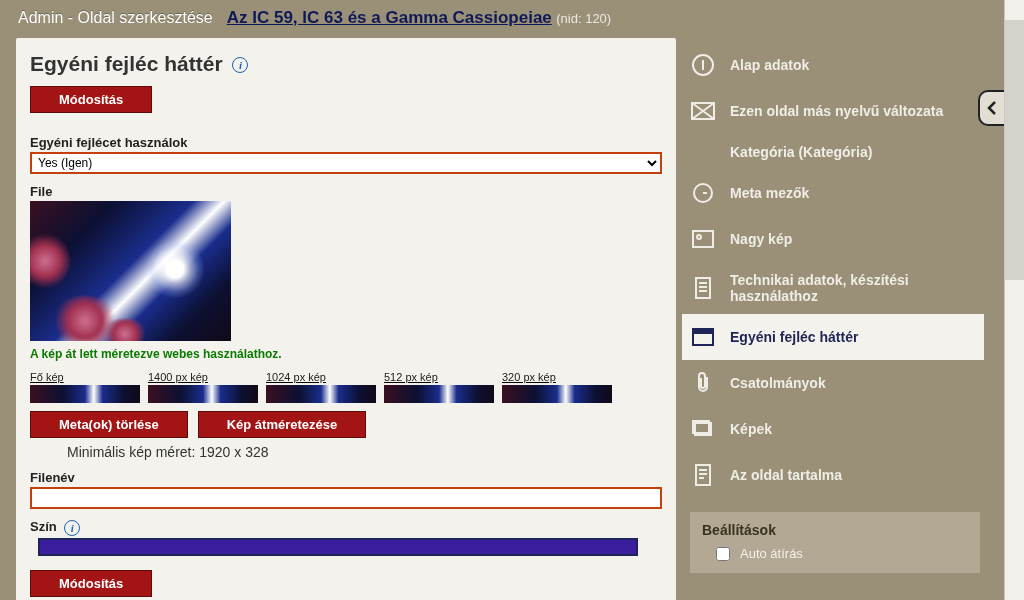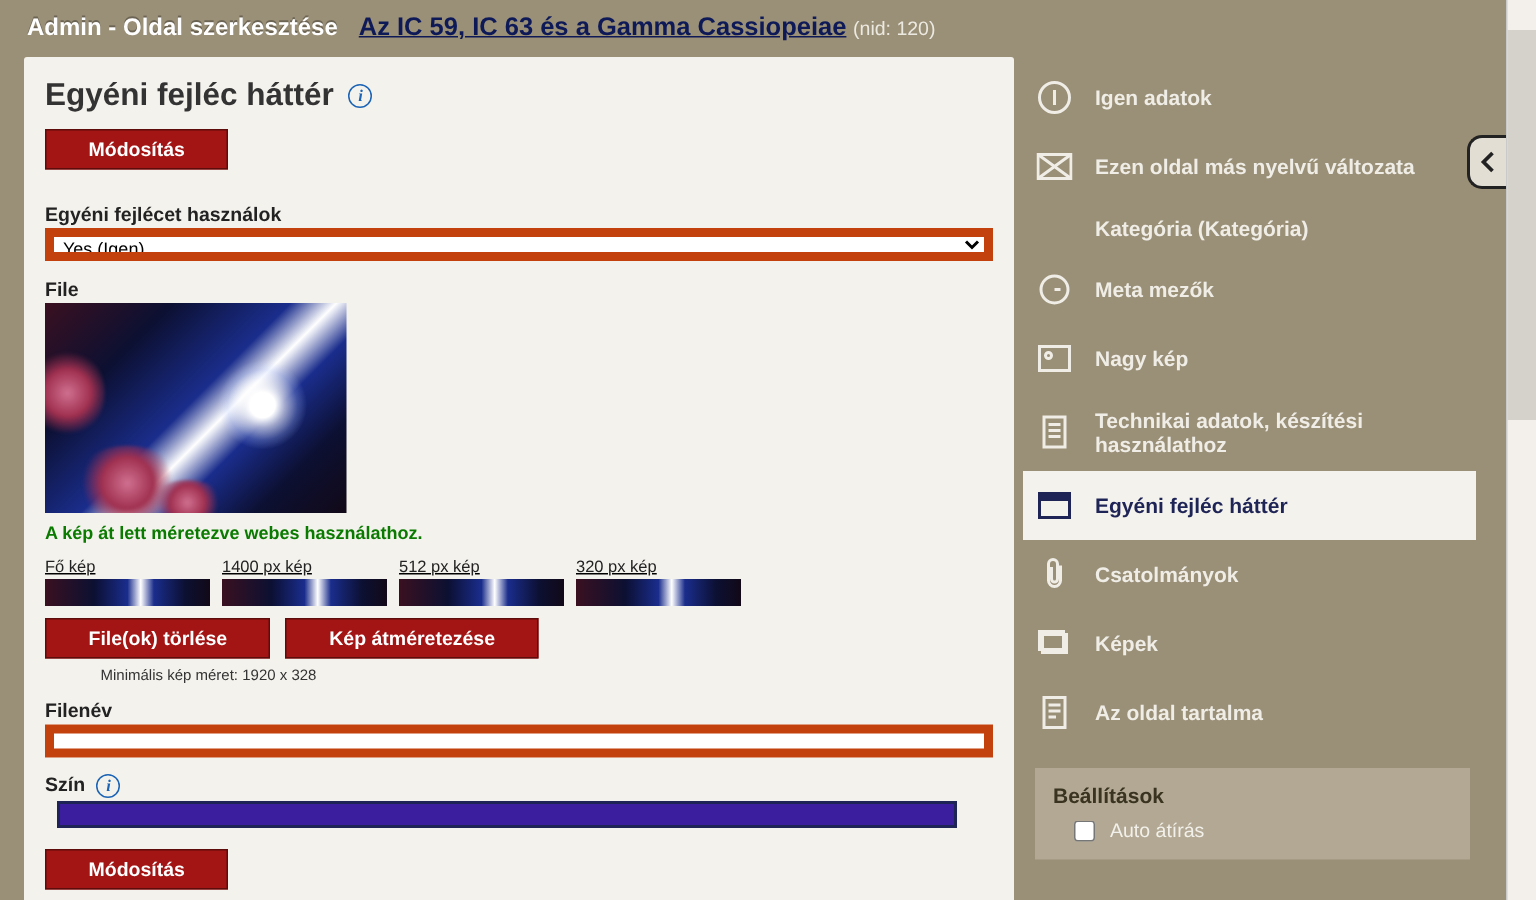--- a/index.html
+++ b/index.html
@@ -48,21 +48,21 @@
 
   .topbar {
     display: flex;
     align-items: baseline;
     gap: 14px;
     padding: 8px 16px 10px 18px;
     color: #fff;
   }
   .topbar .title {
     font-size: 16px;
-    font-weight: bold;
+    font-weight: normal;
     text-shadow: 0 -1px 0 rgba(0,0,0,.3);
   }
   .topbar .link {
     color: #0e1a57;
     font-size: 17px;
     font-weight: bold;
     text-decoration: underline;
     cursor: pointer;
   }
   .topbar .nid {
@@ -118,21 +118,21 @@
   .label {
     font-size: 13px;
     font-weight: bold;
     color: #222;
     margin-top: 10px;
     margin-bottom: 2px;
   }
   select, input[type=text] {
     width: 632px;
     height: 22px;
-    border: 6px solid #c2410c;
+    border: 2px solid #c2410c;
     background: #fff;
     font-size: 12px;
     padding: 1px 3px;
   }
   select { padding: 0 2px; }
   .note-green {
     color: #0a7b00;
     font-size: 12px;
     font-weight: bold;
     margin-top: 6px;
@@ -164,21 +164,21 @@
     text-decoration: underline;
   }
   .thcol { font-size: 11px; }
   .thcol .cap { margin-bottom: 2px; color: #222; }
   .thumb {
     width: 110px; height: 18px;
     background: linear-gradient(90deg,#3a1020 0%, #0c1032 30%, #1a2d8c 50%, #ffffff 58%, #1a2d8c 66%, #0c1032 85%, #120918 100%);
   }
 
   .btnrow { display: flex; gap: 10px; margin-top: 8px; }
-  .minnote { font-size: 10px; color: #333; margin: 6px 0 0 14px; padding-left: 23px; }
+  .minnote { font-size: 14px; color: #333; margin: 6px 0 0 14px; padding-left: 23px; }
 
   .color-swatch {
     width: 600px; height: 18px;
     background: #3a1e9d;
     border: 2px solid #1e2455;
     margin-left: 8px;
   }
 
   
   .navitem {
@@ -262,31 +262,35 @@
       <div class="thumbs">
         <div class="thcol">
           <div class="cap">Fő kép</div>
           <div class="thumb"></div>
         </div>
         <div class="thcol">
           <div class="cap">1400 px kép</div>
           <div class="thumb"></div>
         </div>
         <div class="thcol">
+          <div class="cap">1024 px kép</div>
+          <div class="thumb"></div>
+        </div>
+        <div class="thcol">
           <div class="cap">512 px kép</div>
           <div class="thumb"></div>
         </div>
         <div class="thcol">
           <div class="cap">320 px kép</div>
           <div class="thumb"></div>
         </div>
       </div>
 
       <div class="btnrow">
-        <button class="btn-red">File(ok) törlése</button>
+        <button class="btn-red">Meta(ok) törlése</button>
         <button class="btn-red">Kép átméretezése</button>
       </div>
       <div class="minnote">Minimális kép méret: 1920 x 328</div>
 
       <div class="label">Filenév</div>
       <input type="text" value="" style="">
 
       <div class="label">
         <span>Szín</span>
         <span class="info-icon">i</span>
@@ -298,21 +302,21 @@
     </div>
 
     <div class="side">
       <div class="navitem">
         <span class="nicon">
           <svg width="24" height="24" viewBox="0 0 24 24">
               <circle cx="12" cy="12" r="10"></circle>
               <path d="M12 7v10" stroke-width="2"></path>
             </svg>
         </span>
-        <span>Igen adatok</span>
+        <span>Alap adatok</span>
       </div>
       <div class="navitem">
         <span class="nicon">
           <svg width="24" height="18" viewBox="0 0 24 18">
               <rect x="1" y="1" width="22" height="16"></rect>
               <path d="M1 1 L23 17 M23 1 L1 17"></path>
             </svg>
         </span>
         <span>Ezen oldal más nyelvű változata</span>
       </div>

